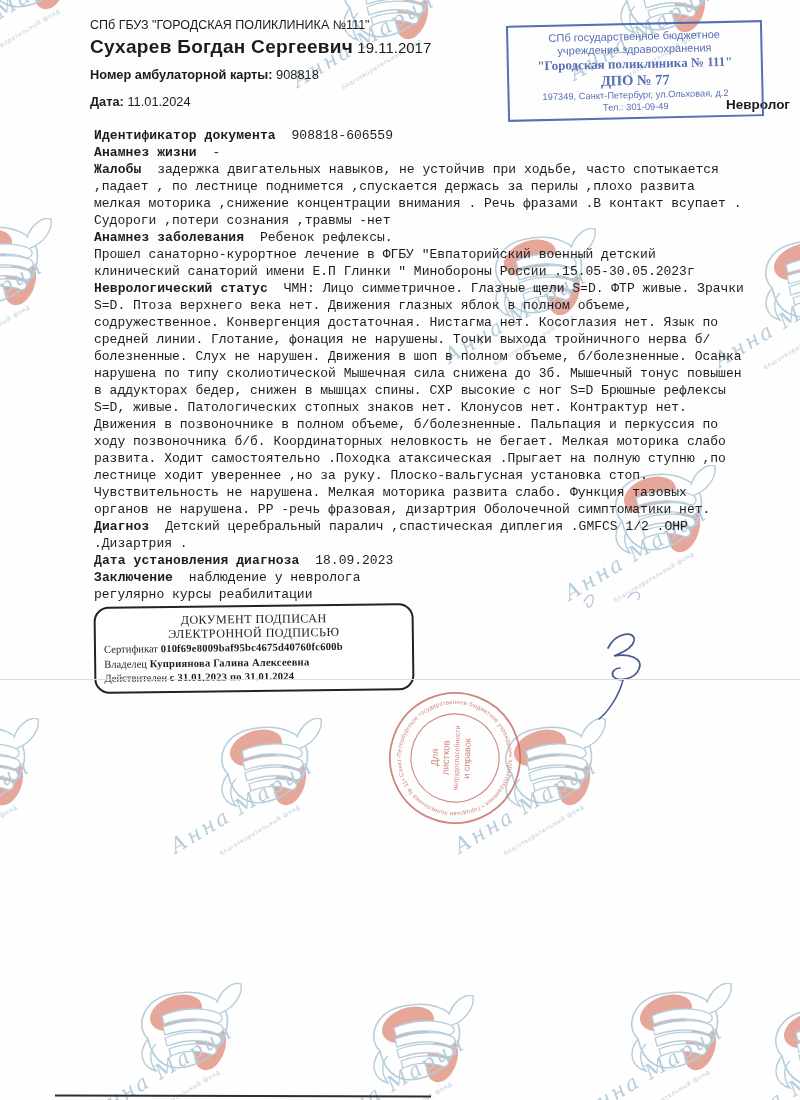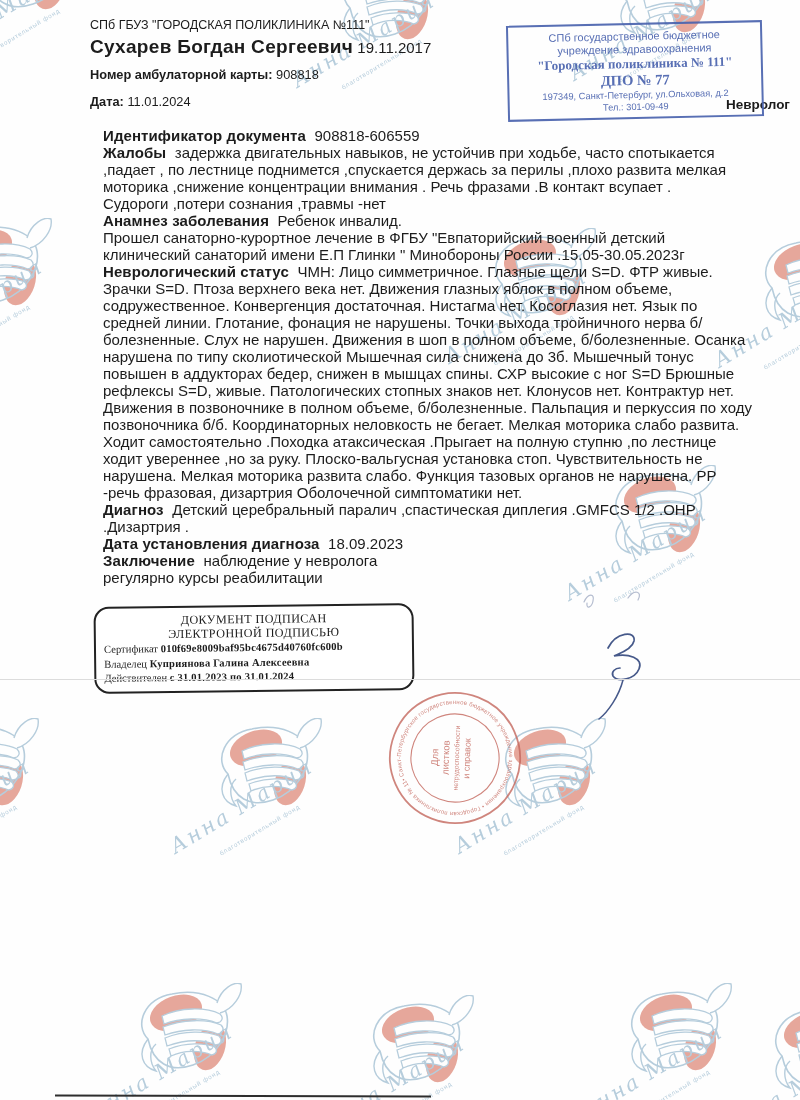--- a/index.html
+++ b/index.html
@@ -20,22 +20,22 @@
   .corner-stamp{
     position:absolute; left:507px; top:23px; width:248px;
     border:2px solid #4a63ae; transform:rotate(-1.3deg);
     text-align:center; color:#4a63ae; padding:5px 2px 4px 2px; opacity:0.92;
   }
   .cs-l1{font-size:11px; line-height:13px;}
   .cs-l3{font-family:"Liberation Serif", serif; font-weight:bold; font-size:13px; line-height:16px;}
   .cs-l4{font-family:"Liberation Serif", serif; font-weight:bold; font-size:14.5px; line-height:17px;}
   .cs-l5{font-size:9.3px; line-height:12px;}
   
-  .doc-body{position:absolute; left:103px; top:127px; width:652px;
-    font-size:15px; line-height:17px;}
+  .doc-body{position:absolute; left:94px; top:127px; width:652px;
+    font-size:13px; line-height:17px;font-family:Liberation Mono, monospace;}
   .para{margin:0;}
   .para.gap{}
   .para b{letter-spacing:0.1px;}
   
   .sig-box{
     position:absolute; left:94px; top:605px; width:304px;
     border:2.5px solid #222; border-radius:15px; transform:rotate(-0.7deg);
     font-family:"Liberation Serif", serif; text-align:center;
     padding:5px 6px 6px 6px; background:rgba(255,255,255,0.6);
   }
@@ -198,23 +198,24 @@
     <div class="cs-l1">СПб государственное бюджетное</div>
     <div class="cs-l1">учреждение здравоохранения</div>
     <div class="cs-l3">"Городская поликлиника № 111"</div>
     <div class="cs-l4">ДПО № 77</div>
     <div class="cs-l5">197349, Санкт-Петербург, ул.Ольховая, д.2</div>
     <div class="cs-l5">Тел.: 301-09-49</div>
   </div>
 
   <div class="doc-body">
       <div class="para"><b>Идентификатор документа&nbsp; </b><span>908818-606559</span></div>
+      <div class="para"><b>Анамнез жизни&nbsp; </b><span>-</span></div>
       <div class="para"><b>Жалобы&nbsp; </b><span>задержка двигательных навыков, не устойчив при ходьбе, часто спотыкается ,падает , по лестнице поднимется ,спускается держась за перилы ,плохо развита мелкая моторика ,снижение концентрации внимания . Речь фразами .В контакт всупает .</span></div>
       <div class="para gap"><span>Судороги ,потери сознания ,травмы -нет</span></div>
-      <div class="para"><b>Анамнез заболевания&nbsp; </b><span>Ребенок инвалид.</span></div>
+      <div class="para"><b>Анамнез заболевания&nbsp; </b><span>Ребенок рефлексы.</span></div>
       <div class="para"><span>Прошел санаторно-курортное лечение в ФГБУ "Евпаторийский военный детский клинический санаторий имени Е.П Глинки " Минобороны России .15.05-30.05.2023г</span></div>
       <div class="para"><b>Неврологический статус&nbsp; </b><span>ЧМН: Лицо симметричное. Глазные щели S=D. ФТР живые. Зрачки S=D. Птоза верхнего века нет. Движения глазных яблок в полном объеме, содружественное. Конвергенция достаточная. Нистагма нет. Косоглазия нет. Язык по средней линии. Глотание, фонация не нарушены. Точки выхода тройничного нерва б/болезненные. Слух не нарушен. Движения в шоп в полном объеме, б/болезненные. Осанка нарушена по типу сколиотической Мышечная сила снижена до 3б. Мышечный тонус повышен в аддукторах бедер, снижен в мышцах спины. СХР высокие с ног S=D Брюшные рефлексы S=D, живые. Патологических стопных знаков нет. Клонусов нет. Контрактур нет. Движения в позвоночнике в полном объеме, б/болезненные. Пальпация и перкуссия по ходу позвоночника б/б. Координаторных неловкость не бегает. Мелкая моторика слабо развита. Ходит самостоятельно .Походка атаксическая .Прыгает на полную ступню ,по лестнице ходит увереннее ,но за руку. Плоско-вальгусная установка стоп. Чувствительность не нарушена. Мелкая моторика развита слабо. Функция тазовых органов не нарушена. РР -речь фразовая, дизартрия Оболочечной симптоматики нет.</span></div>
       <div class="para"><b>Диагноз&nbsp; </b><span>Детский церебральный паралич ,спастическая диплегия .GMFCS 1/2 .ОНР .Дизартрия .</span></div>
       <div class="para"><b>Дата установления диагноза&nbsp; </b><span>18.09.2023</span></div>
       <div class="para"><b>Заключение&nbsp; </b><span>наблюдение у невролога</span></div>
       <div class="para"><span>регулярно курсы реабилитации</span></div>
     </div>
 
   <div class="sig-box">
     <div class="sb-title">ДОКУМЕНТ ПОДПИСАН</div>

